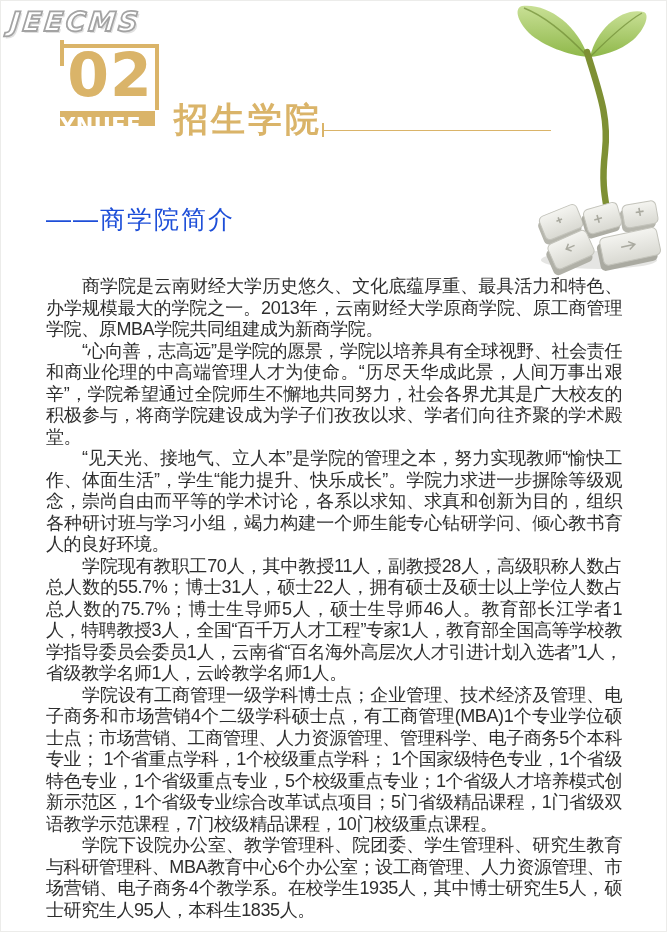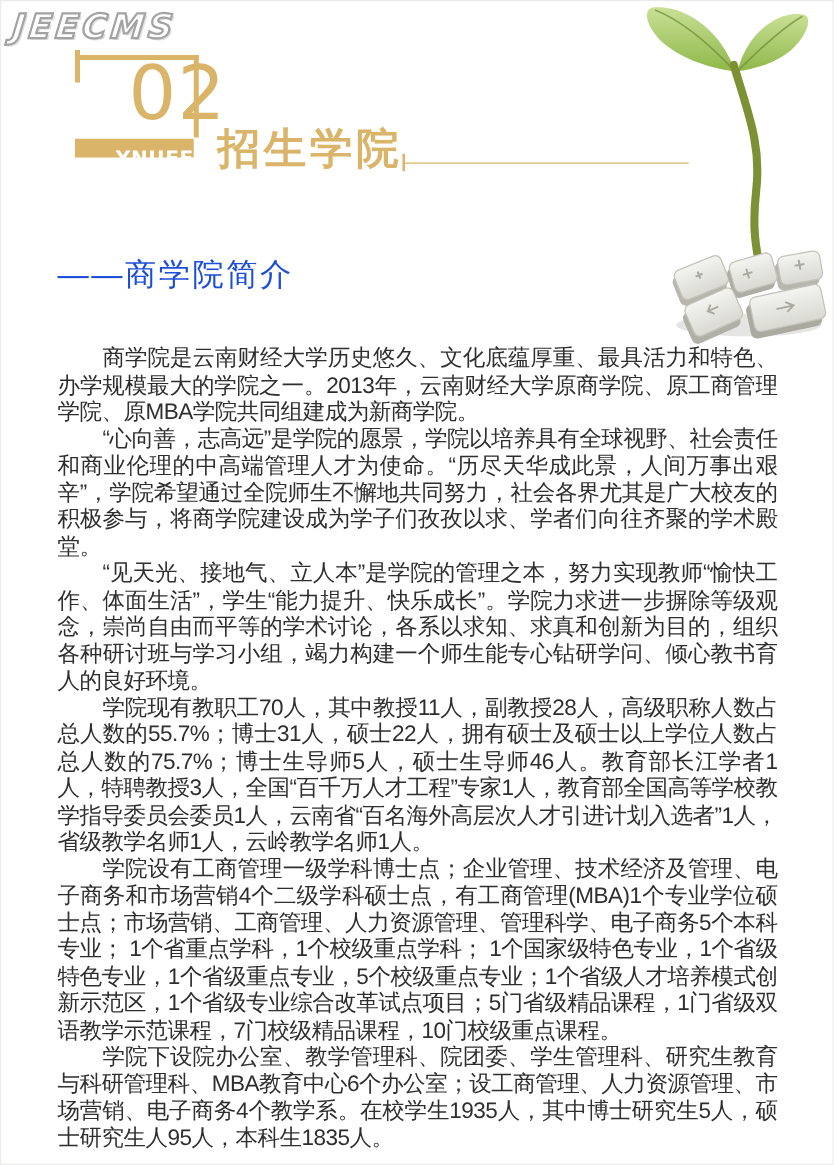--- a/index.html
+++ b/index.html
@@ -32,28 +32,28 @@
     background:var(--gold);
   }
   .num-bracket{
     position:absolute;left:63px;top:44px;width:92px;height:62px;
     border-top:4px solid var(--gold);
     border-right:4px solid var(--gold);
   }
   .num-02{
     position:absolute;left:66px;top:44px;width:88px;
     font-family:"DejaVu Sans",sans-serif;
-    font-weight:normal;font-size:60px;line-height:62px;
-    color:var(--gold);text-align:center;letter-spacing:1px;margin-left:32px;
+    font-weight:bold;font-size:60px;line-height:62px;
+    color:var(--gold);text-align:center;letter-spacing:1px;
   }
   .ynufe-box{
     position:absolute;left:60px;top:111px;width:95px;height:15px;
     background:var(--gold);
-    color:#ffffff;font-weight:bold;font-size:16px;line-height:31px;
-    text-align:right;letter-spacing:0.5px;
+    color:#ffffff;font-weight:bold;font-size:21px;line-height:31px;
+    text-align:left;letter-spacing:0.5px;
     font-family:"DejaVu Sans",sans-serif;
   }
   .section-title{
     position:absolute;left:174px;top:100px;
     font-size:34px;font-weight:bold;color:var(--gold);
     letter-spacing:3px;line-height:38px;
   }
   .title-line{
     position:absolute;left:322px;top:123px;
     display:flex;align-items:center;

